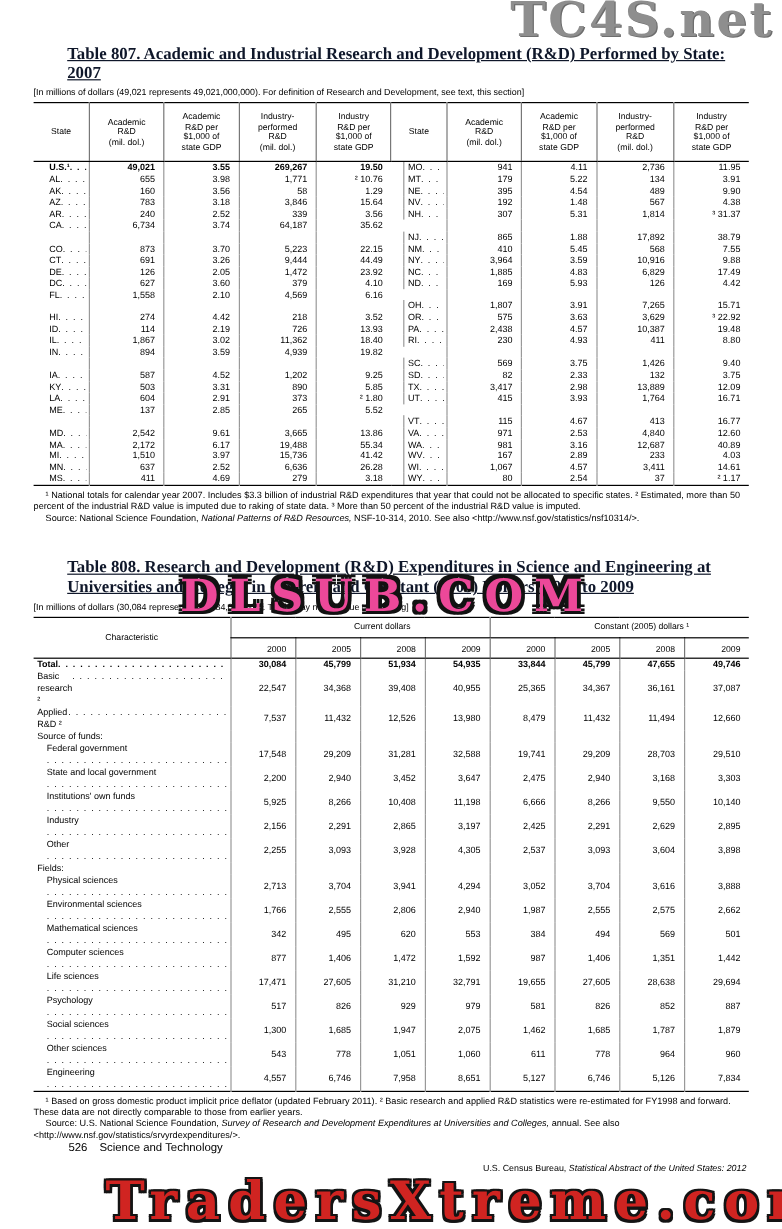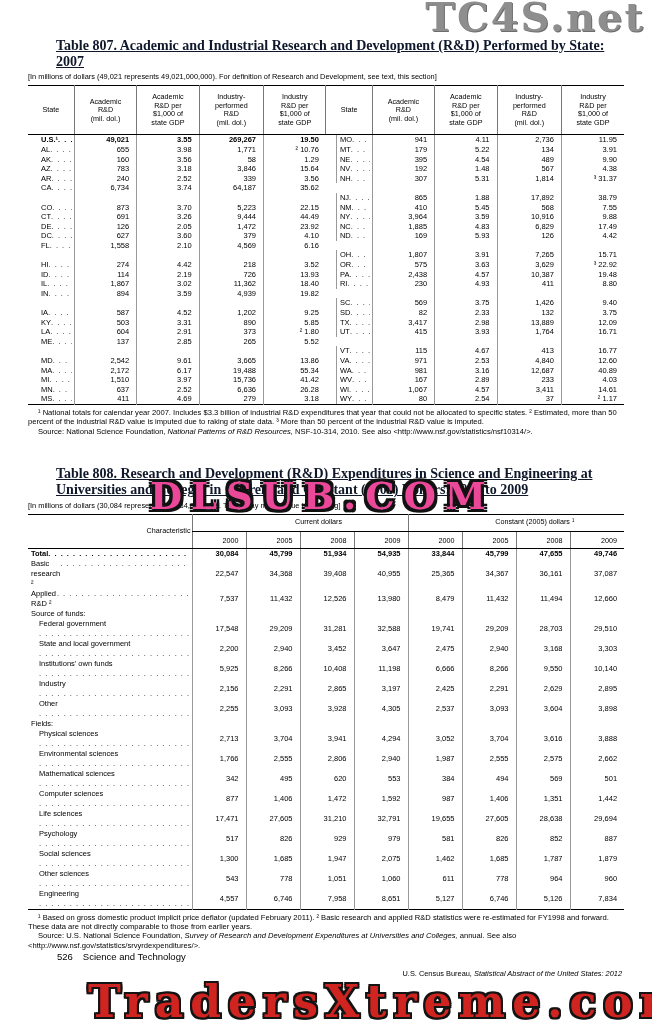--- a/index.html
+++ b/index.html
@@ -74,21 +74,21 @@
 
   
   .t807 thead th { height: 44px; }
   .t807 th:first-child { border-left: none; }
   .t807 tbody tr { height: 9.6px; }
   .t807 tbody td { line-height: 9.6px; }
   .stc { display: flex; align-items: center; padding-left: 3px; margin-left: 10px; }
 
   
   .t808 { margin-top: 2px; }
-  .t808 .charh { border-left: none; height: 26px; text-align: right; }
+  .t808 .charh { border-left: none; height: 26px; }
   .t808 .grp { height: 12px; padding-left: 38px; }
   .t808 .yr { height: 12px; text-align: right; padding-right: 7px; vertical-align: bottom; }
   .t808 tbody tr { height: 10px; }
   .t808 tbody td { line-height: 10px; }
   .charc { display: flex; align-items: baseline; }
   .ind0 { padding-left: 3px; }
   .ind1 { padding-left: 11px; flex-direction: column; }
 
   
   .ldr { flex: 1 1 auto; overflow: hidden; white-space: nowrap; }

